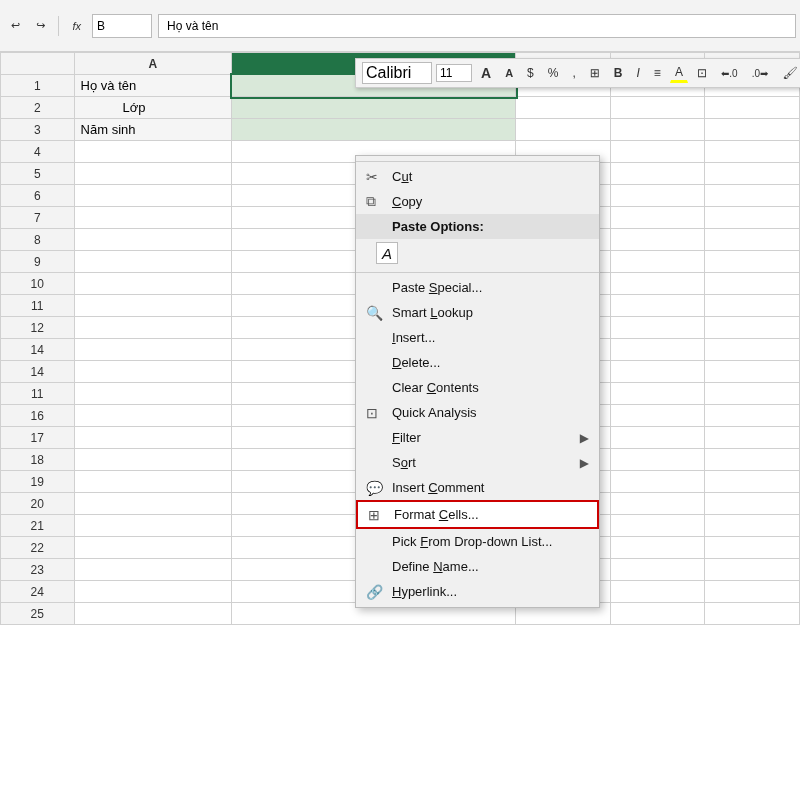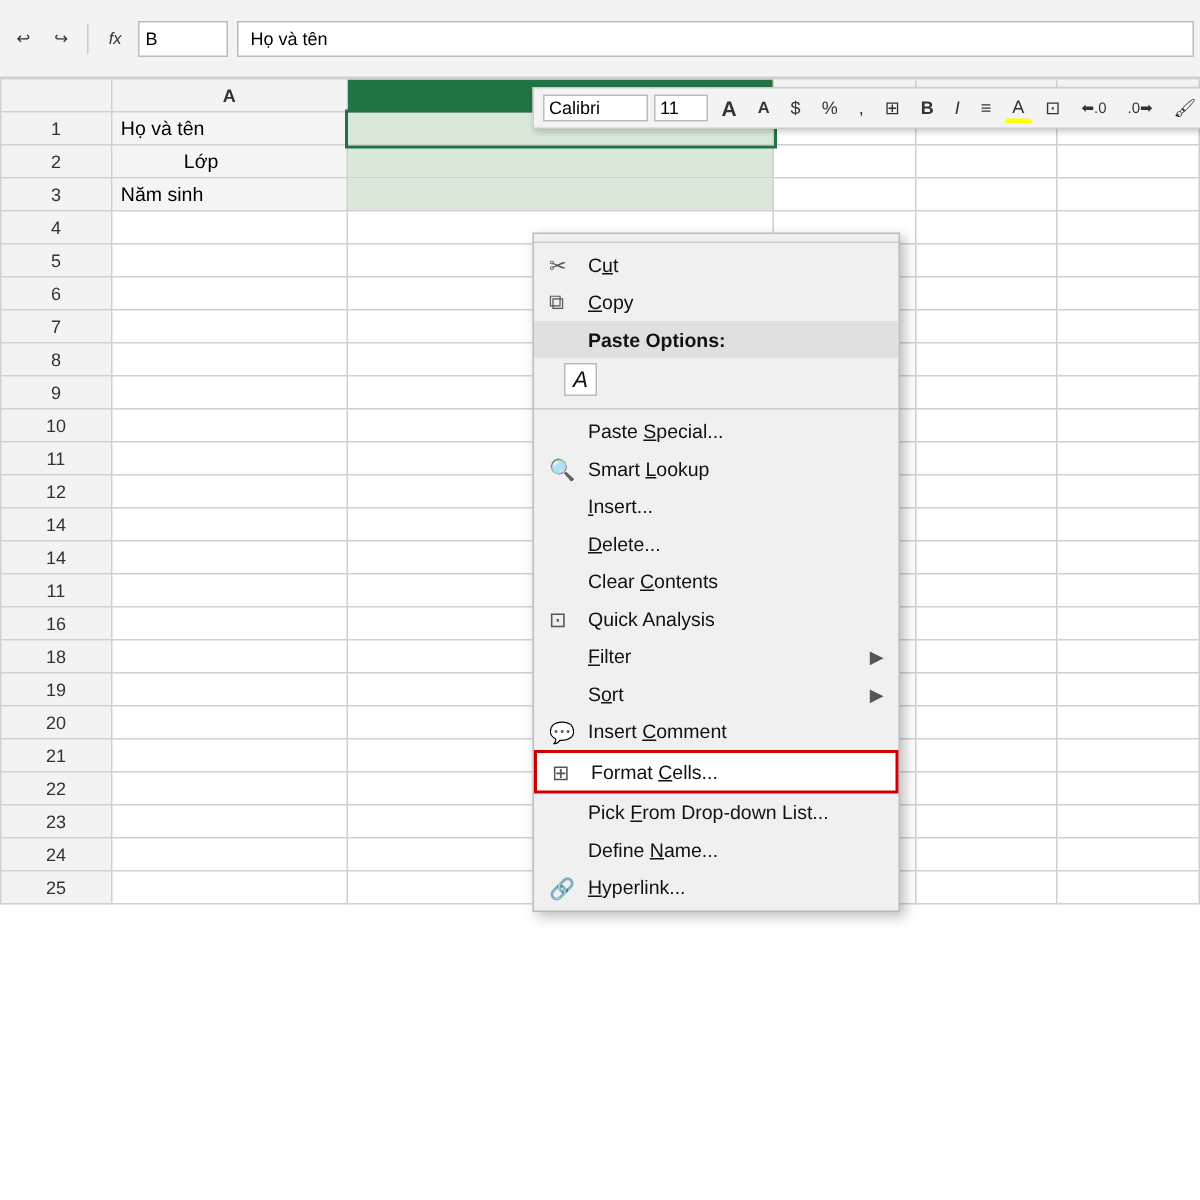--- a/index.html
+++ b/index.html
@@ -58,21 +58,21 @@
       background: #f3f3f3;
       border: 1px solid #ccc;
       display: flex;
       align-items: center;
       padding: 3px 6px;
       gap: 4px;
       z-index: 100;
       box-shadow: 1px 2px 4px rgba(0,0,0,0.2);
     }
     .fmt-font-name {
-      font-size: 12px;
+      font-size: 16px;
       width: 70px;
       border: 1px solid #bbb;
       padding: 1px 3px;
       background: #fff;
     }
     .fmt-font-size {
       font-size: 12px;
       width: 36px;
       border: 1px solid #bbb;
       padding: 1px 3px;
@@ -381,20 +381,28 @@
         </tr>
         <tr>
           <td class="row-header">16</td>
           <td class="cell cell-a label-cell"></td>
           <td class="cell cell-b"></td>
           <td class="cell cell-c"></td>
           <td class="cell cell-d"></td>
           <td class="cell cell-e"></td>
         </tr>
         <tr>
+          <td class="row-header">17</td>
+          <td class="cell cell-a label-cell"></td>
+          <td class="cell cell-b"></td>
+          <td class="cell cell-c"></td>
+          <td class="cell cell-d"></td>
+          <td class="cell cell-e"></td>
+        </tr>
+        <tr>
           <td class="row-header">18</td>
           <td class="cell cell-a label-cell"></td>
           <td class="cell cell-b"></td>
           <td class="cell cell-c"></td>
           <td class="cell cell-d"></td>
           <td class="cell cell-e"></td>
         </tr>
         <tr>
           <td class="row-header">19</td>
           <td class="cell cell-a label-cell"></td>

